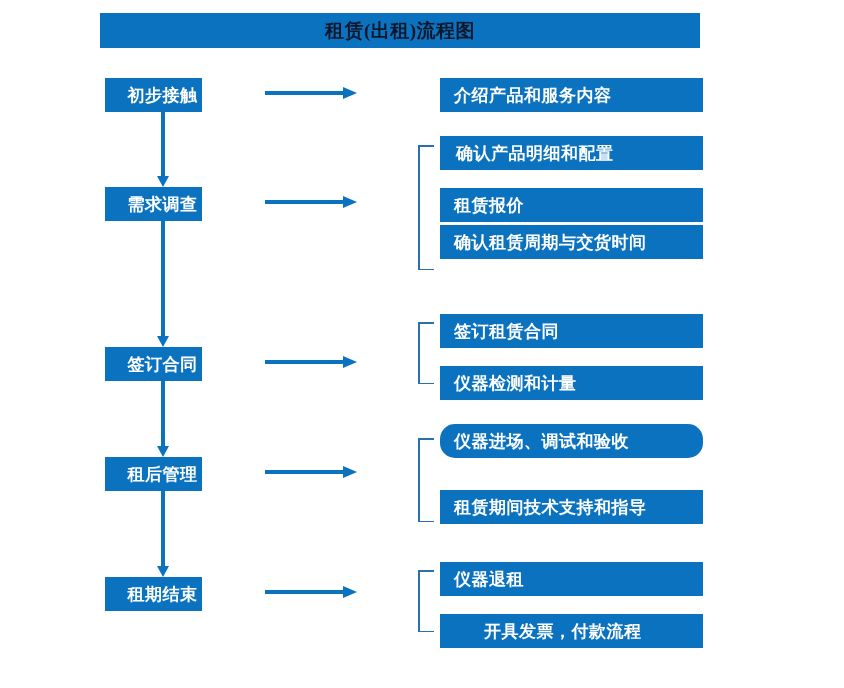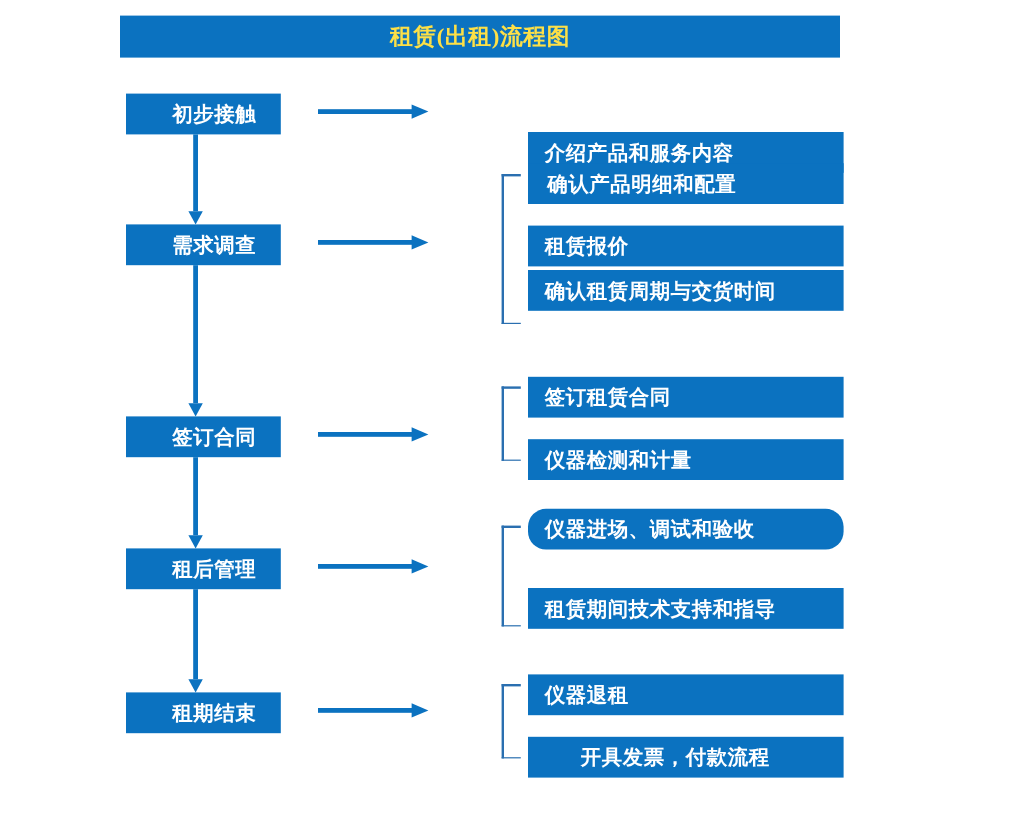--- a/index.html
+++ b/index.html
@@ -9,36 +9,36 @@
     font-family:"Liberation Serif","DejaVu Serif",serif;
     position:relative;
     overflow:hidden;
   }
   #canvas{position:absolute;left:0;top:0;width:844px;height:688px;}
 
   .title-bar{
     position:absolute;
     left:100px;top:13px;width:600px;height:35px;
     background:#0b72c0;
-    color:#fde047;
+    color:#0f172a;
     display:flex;align-items:center;justify-content:center;
     font-size:19px;font-weight:bold;
     letter-spacing:0.5px;
   }
 
   .node-box{
     position:absolute;
     background:#0b72c0;
     color:#ffffff;
     display:flex;align-items:center;
     font-size:17px;font-weight:bold;
     box-sizing:border-box;
   }
   .node-left{
-    left:105px;width:129px;height:34px;
+    left:105px;width:97px;height:34px;
     justify-content:center;
     letter-spacing:0.5px;
     padding-left:18px;
   }
   .node-right{
     left:440px;width:263px;height:34px;
     justify-content:flex-start;
     padding-left:14px;
     letter-spacing:0.5px;
   }
@@ -89,21 +89,21 @@
   <div id="stage-layer">
       <div class="node-box node-left" style="top: 78px;">初步接触</div>
       <div class="h-arrow" style="top: 87px;">
         <div class="shaft"></div>
         <div class="head"></div>
       </div>
       <div class="v-arrow" style="top: 112px; height: 75px;">
         <div class="shaft" style="height:64px"></div>
         <div class="head"></div>
       </div>
-      <div class="node-box node-right" style="top: 78px; margin-top: 32px;">介绍产品和服务内容</div>
+      <div class="node-box node-right" style="top: 78px;">介绍产品和服务内容</div>
       <div class="node-box node-left" style="top: 187px;">需求调查</div>
       <div class="h-arrow" style="top: 196px;">
         <div class="shaft"></div>
         <div class="head"></div>
       </div>
       <div class="v-arrow" style="top: 221px; height: 126px;">
         <div class="shaft" style="height:115px"></div>
         <div class="head"></div>
       </div>
       <div class="bracket" style="top: 145px; height: 125px;">

